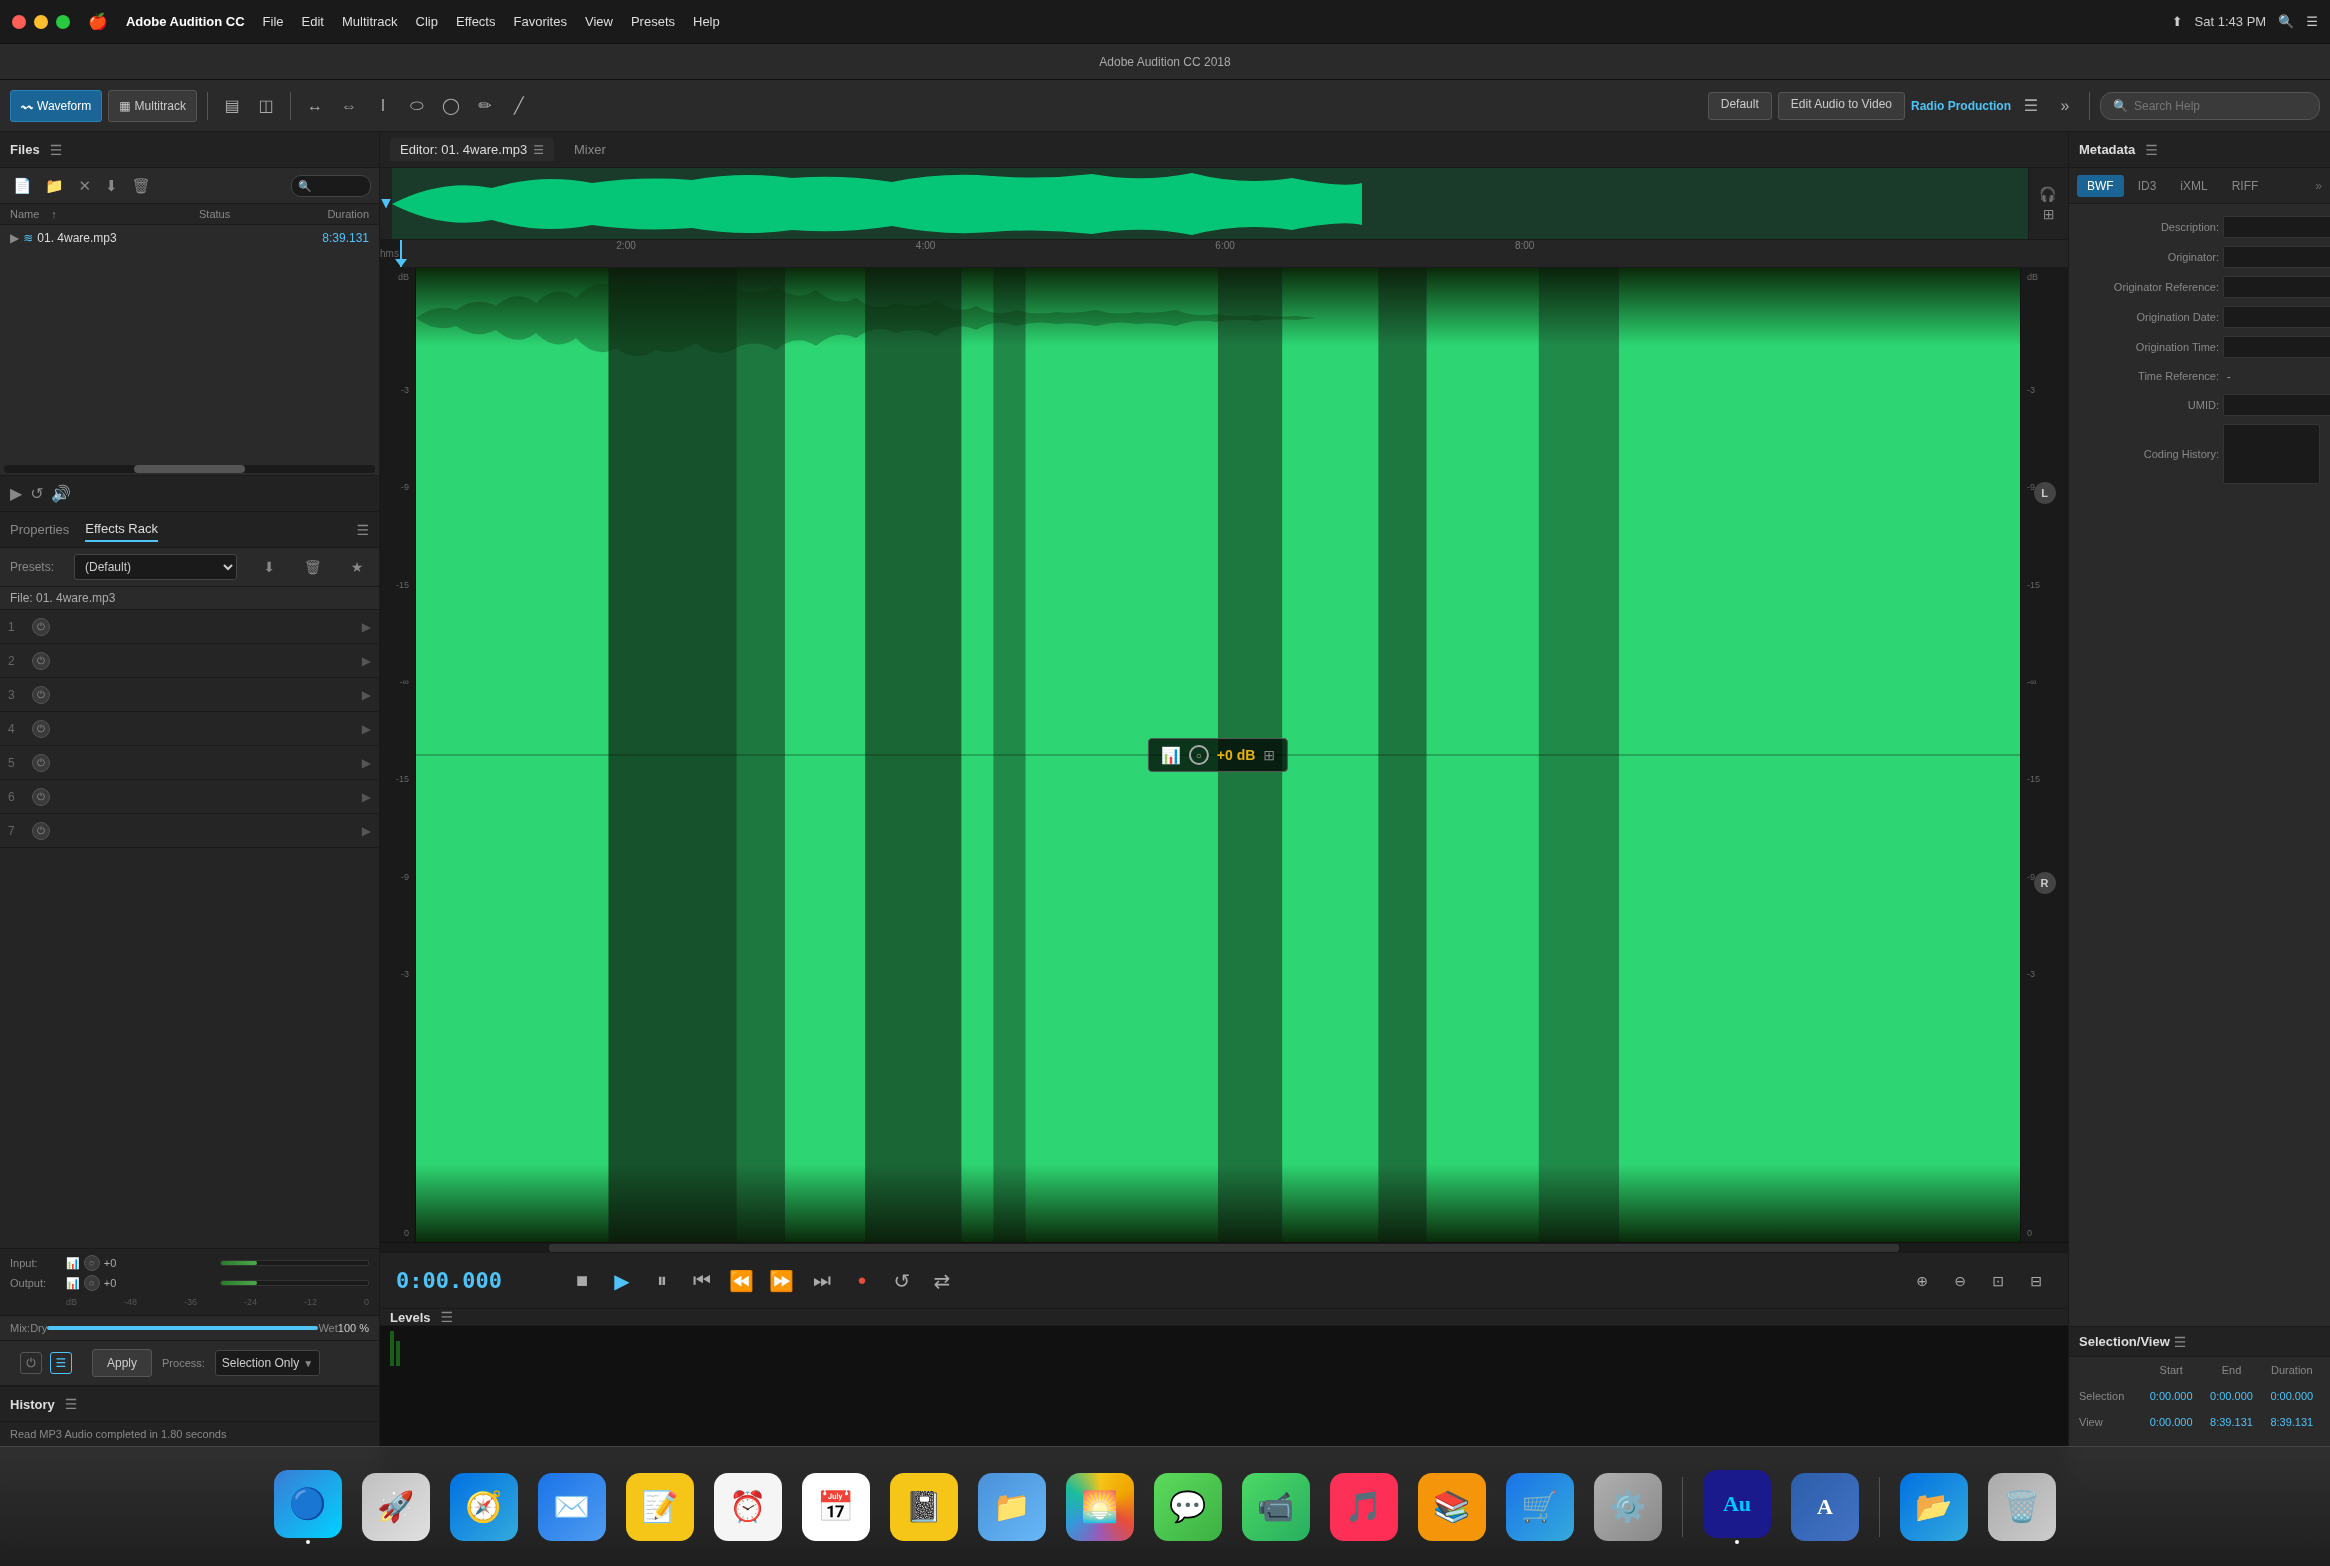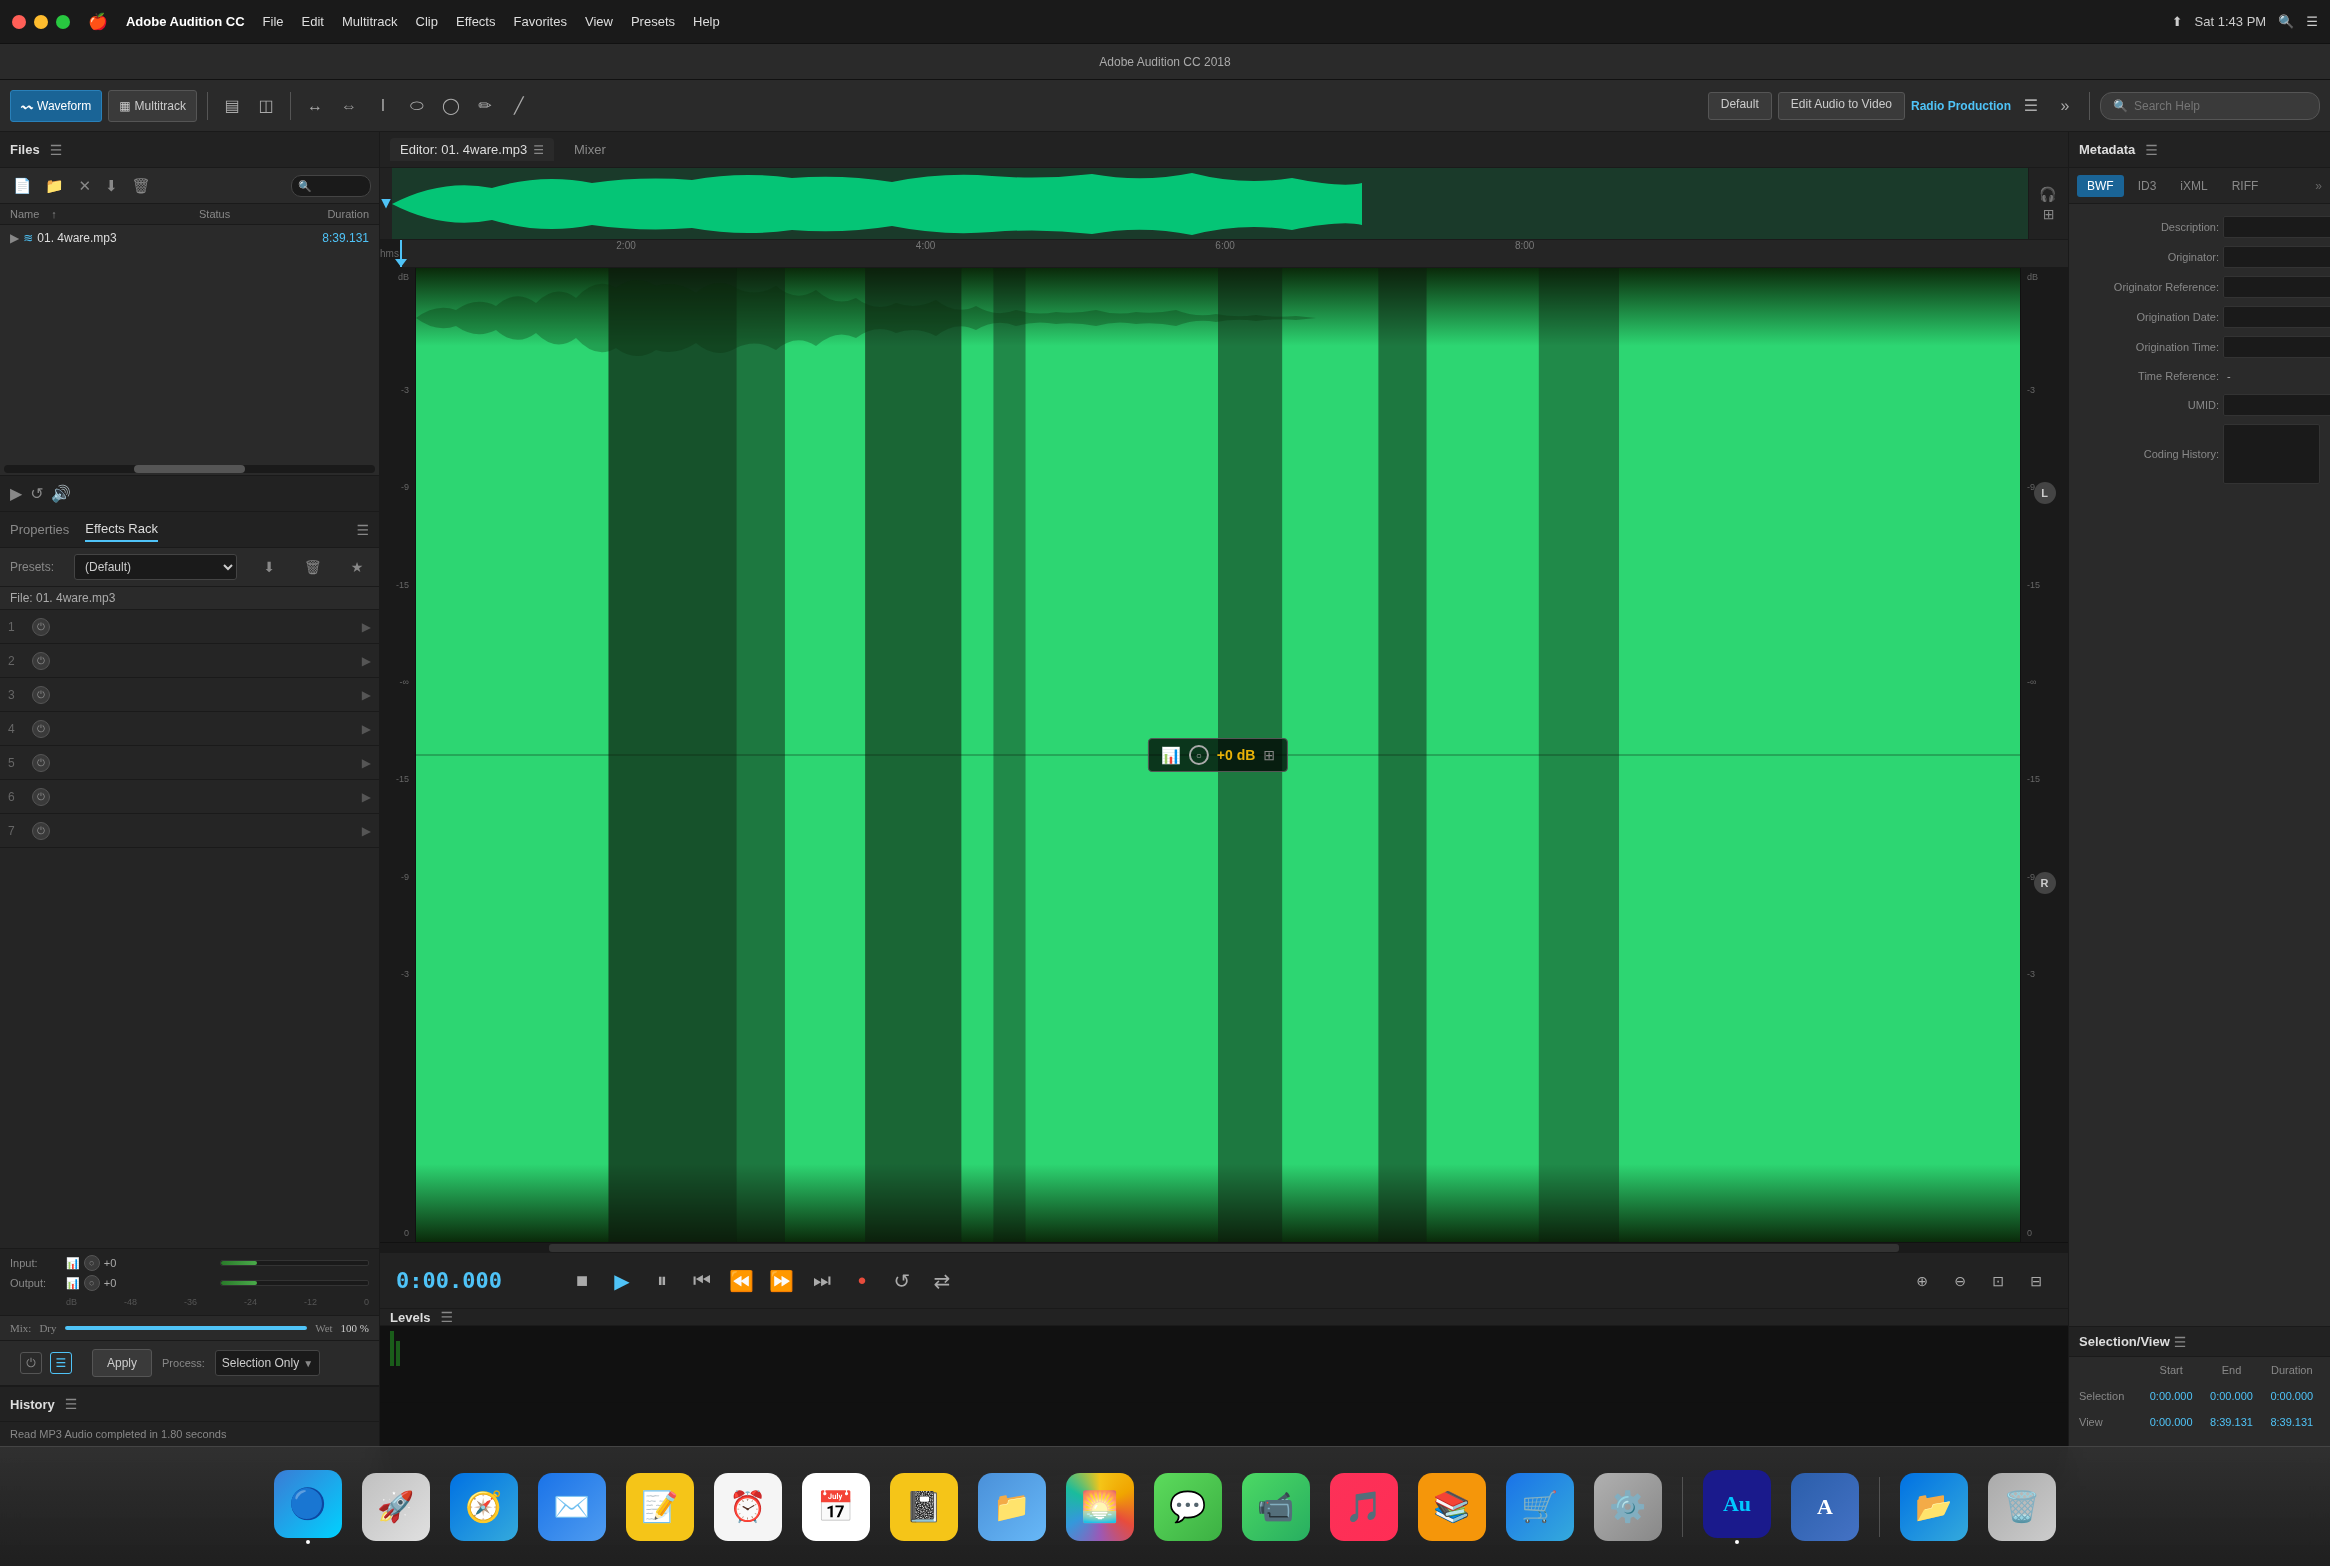--- a/index.html
+++ b/index.html
@@ -383,23 +383,21 @@
       display: flex;
       padding: 2px 0 2px 56px;
       font-size: 9px;
       color: #555;
       justify-content: space-between;
     }
     .effects-mix {
       display: flex;
       align-items: center;
       padding: 6px 10px;
-      gap: 8px;
-      border-bottom: 1px solid #1a1a1a;
-      font-family: Liberation Serif, serif;
+      border-bottom: 1px solid #1a1a1a;
     }
     .mix-label { font-size: 11px; color: #888; }
     .mix-slider {
       flex: 1;
       height: 4px;
       background: #1a1a1a;
       border-radius: 2px;
       position: relative;
     }
     .mix-slider-fill { width: 100%; height: 100%; background: #4fc3f7; border-radius: 2px; }

